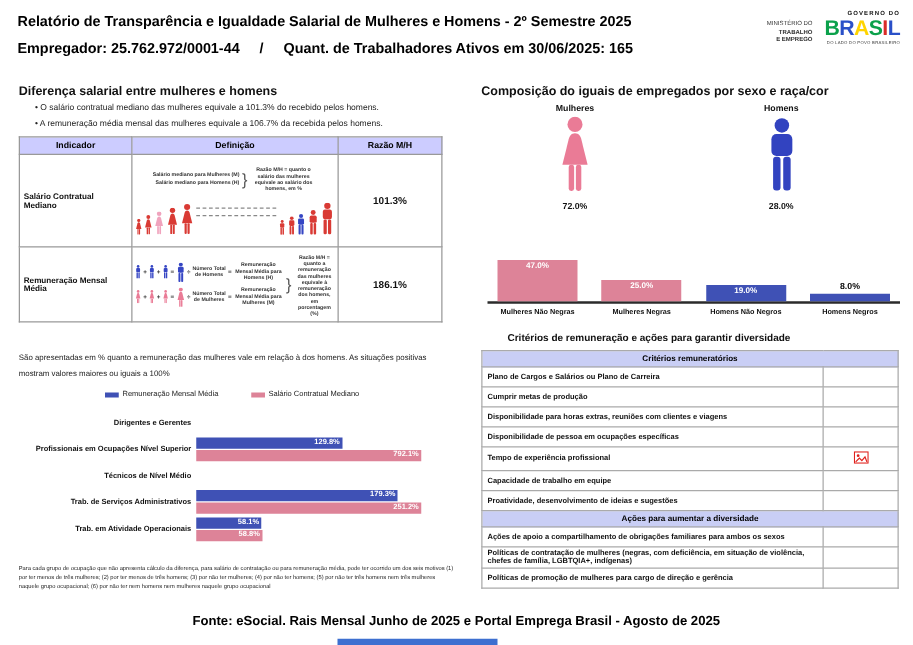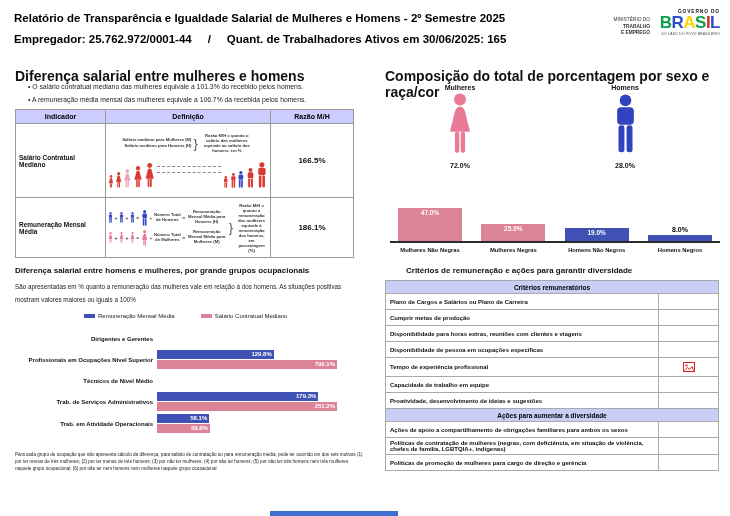--- a/index.html
+++ b/index.html
@@ -11,21 +11,21 @@
   .hdr-emp   { position:absolute; left:14px; top:33px; font-size:11.5px; font-weight:bold; color:#000; white-space:pre;text-align:center; }
   .ministry  { position:absolute; left:586px; top:17px; width:64px; text-align:right; font-size:4.8px; line-height:6.5px; color:#333; }
   .ministry .b { font-weight:bold; }
   .govlogo   { position:absolute; left:658px; top:9px; width:62px; text-align:right; }
   .gov-top   { font-size:4.8px; font-weight:bold; letter-spacing:0.9px; color:#111; }
   .gov-brand { font-size:17px; font-weight:900; line-height:17px; letter-spacing:-0.5px; }
   .gl1{color:#0ba14b}.gl2{color:#2a50c8}.gl3{color:#ffd400}.gl4{color:#0ba14b}.gl5{color:#d92b27}.gl6{color:#2a50c8}
   .gov-tag   { font-size:3.4px; letter-spacing:0.2px; color:#444; margin-top:1px; }
 
   .stitle { position:absolute; font-weight:bold; color:#111; }
-  .s85 { font-size:14px; } .s80 { font-size:8px; }
+  .s85 { font-size:10px; } .s80 { font-size:8px; }
 
   
   .bullet { position:absolute; left:28px; font-size:6.8px; color:#222; }
   .tbl1 { position:absolute; left:15px; top:109px; width:338px; border-collapse:collapse; table-layout:fixed; }
   .tbl1 th, .tbl1 td { border:1px solid #999; }
   .tbl1 th { background:#ccccff; font-size:7px; height:14px; color:#000; }
   .ind   { font-size:6.5px; font-weight:bold; padding:2px 3px; vertical-align:middle; color:#111; }
   .ratio { font-size:8px; font-weight:bold; text-align:center; color:#111; }
 
   .d1 { padding:2px 2px; }
@@ -179,21 +179,21 @@
               <svg class="fig" width="9.1" height="20">
                     <use href="#sym-m" fill="#d93a34"></use>
                   </svg>
               <svg class="fig" width="11.8" height="26">
                     <use href="#sym-m" fill="#d93a34"></use>
                   </svg>
             </div>
           </div>
         </div>
       </td>
-      <td class="ratio">166.5%</td>
+      <td class="ratio">101.3%</td>
     </tr>
     <tr style="height:60px;">
       <td class="ind">Remuneração Mensal Média</td>
       <td>
         <div class="d2">
           <div class="d2rows">
             <div class="d2line">
               <svg width="5" height="11">
                     <use href="#sym-m" fill="#3646c4"></use>
                   </svg>
@@ -238,21 +238,21 @@
           </div>
           <span class="brace">}</span>
           <div class="d2note">Razão M/H = quanto a remuneração das mulheres equivale à remuneração dos homens, em porcentagem (%)</div>
         </div>
       </td>
       <td class="ratio">186.1%</td>
     </tr>
   </tbody>
     </table>
 
-  <div class="stitle s85" style="left:385px; top:68px;">Composição do total de porcentagem por sexo e raça/cor</div>
+  <div class="stitle s85" style="left:385px; top:68px;">Composição do iguais de empregados por sexo e raça/cor</div>
   <div class="comp-name" style="left:420px; top:84px;">Mulheres</div>
   <div class="comp-name" style="left:585px; top:84px;">Homens</div>
   <div class="iconwrap" style="left:446px; top:93px;">
     <svg width="28" height="62">
         <use href="#sym-f" fill="#ea7b96"></use>
       </svg>
   </div>
   <div class="iconwrap" style="left:612px; top:94px;">
     <svg width="27" height="60">
         <use href="#sym-m" fill="#3243c0"></use>
@@ -275,21 +275,20 @@
         <span class="lbl">8.0%</span>
       </div>
   </div>
   <div class="vlabels">
     <span>Mulheres Não Negras</span>
     <span>Mulheres Negras</span>
     <span>Homens Não Negros</span>
     <span>Homens Negros</span>
   </div>
 
-  <div class="stitle s80" style="left:15px; top:266px;">Diferença salarial entre homens e mulheres, por grande grupos ocupacionais</div>
   <div class="subline" style="top:283px;">São apresentadas em % quanto a remuneração das mulheres vale em relação à dos homens. As situações positivas</div>
   <div class="subline" style="top:296px;">mostram valores maiores ou iguais a 100%</div>
   <div class="legend">
     <span class="item">
         <span class="sw bluebg"></span>
         <span>Remuneração Mensal Média</span>
       </span>
     <span class="item">
         <span class="sw pinkbg"></span>
         <span>Salário Contratual Mediano</span>
@@ -402,15 +401,16 @@
           <td class="crit-label">Políticas de contratação de mulheres (negras, com deficiência, em situação de violência, chefes de família, LGBTQIA+, indígenas)</td>
           <td class="crit-val"></td>
         </tr>
     <tr>
           <td class="crit-label">Políticas de promoção de mulheres para cargo de direção e gerência</td>
           <td class="crit-val"></td>
         </tr>
   </tbody>
     </table>
 
+  <div class="footer">Fonte: eSocial. Rais Mensal Junho de 2025 e Portal Emprega Brasil - Agosto de 2025</div>
   <div class="scrollthumb"></div>
 
 </div>
 
 </body></html>

